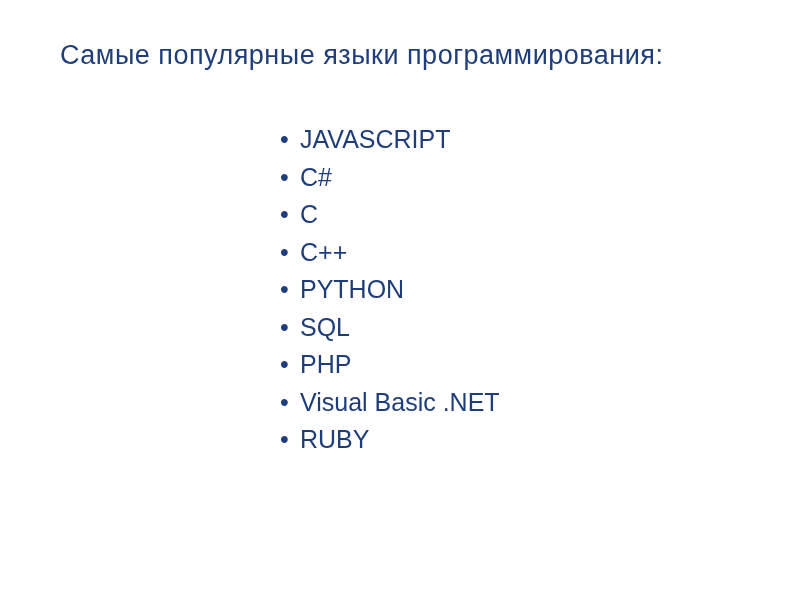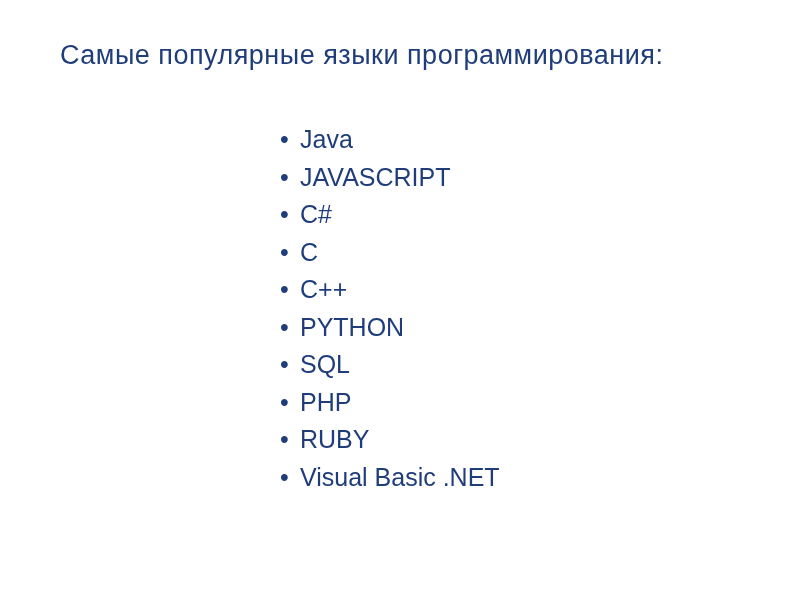--- a/index.html
+++ b/index.html
@@ -46,24 +46,23 @@
     .list li.bold {
       font-weight: 400;
     }
   </style>
 </head>
 <body>
 
 <div class="slide">
   <h1 class="title">Самые популярные языки программирования:</h1>
   <ul class="list">
-    <li>Java</li>
     <li>JAVASCRIPT</li>
     <li>C#</li>
     <li>C</li>
     <li>C++</li>
     <li class="bold">PYTHON</li>
     <li>SQL</li>
     <li>PHP</li>
+    <li>Visual Basic .NET</li>
     <li>RUBY</li>
-    <li>Visual Basic .NET</li>
   </ul>
 </div>
 
 </body></html>

